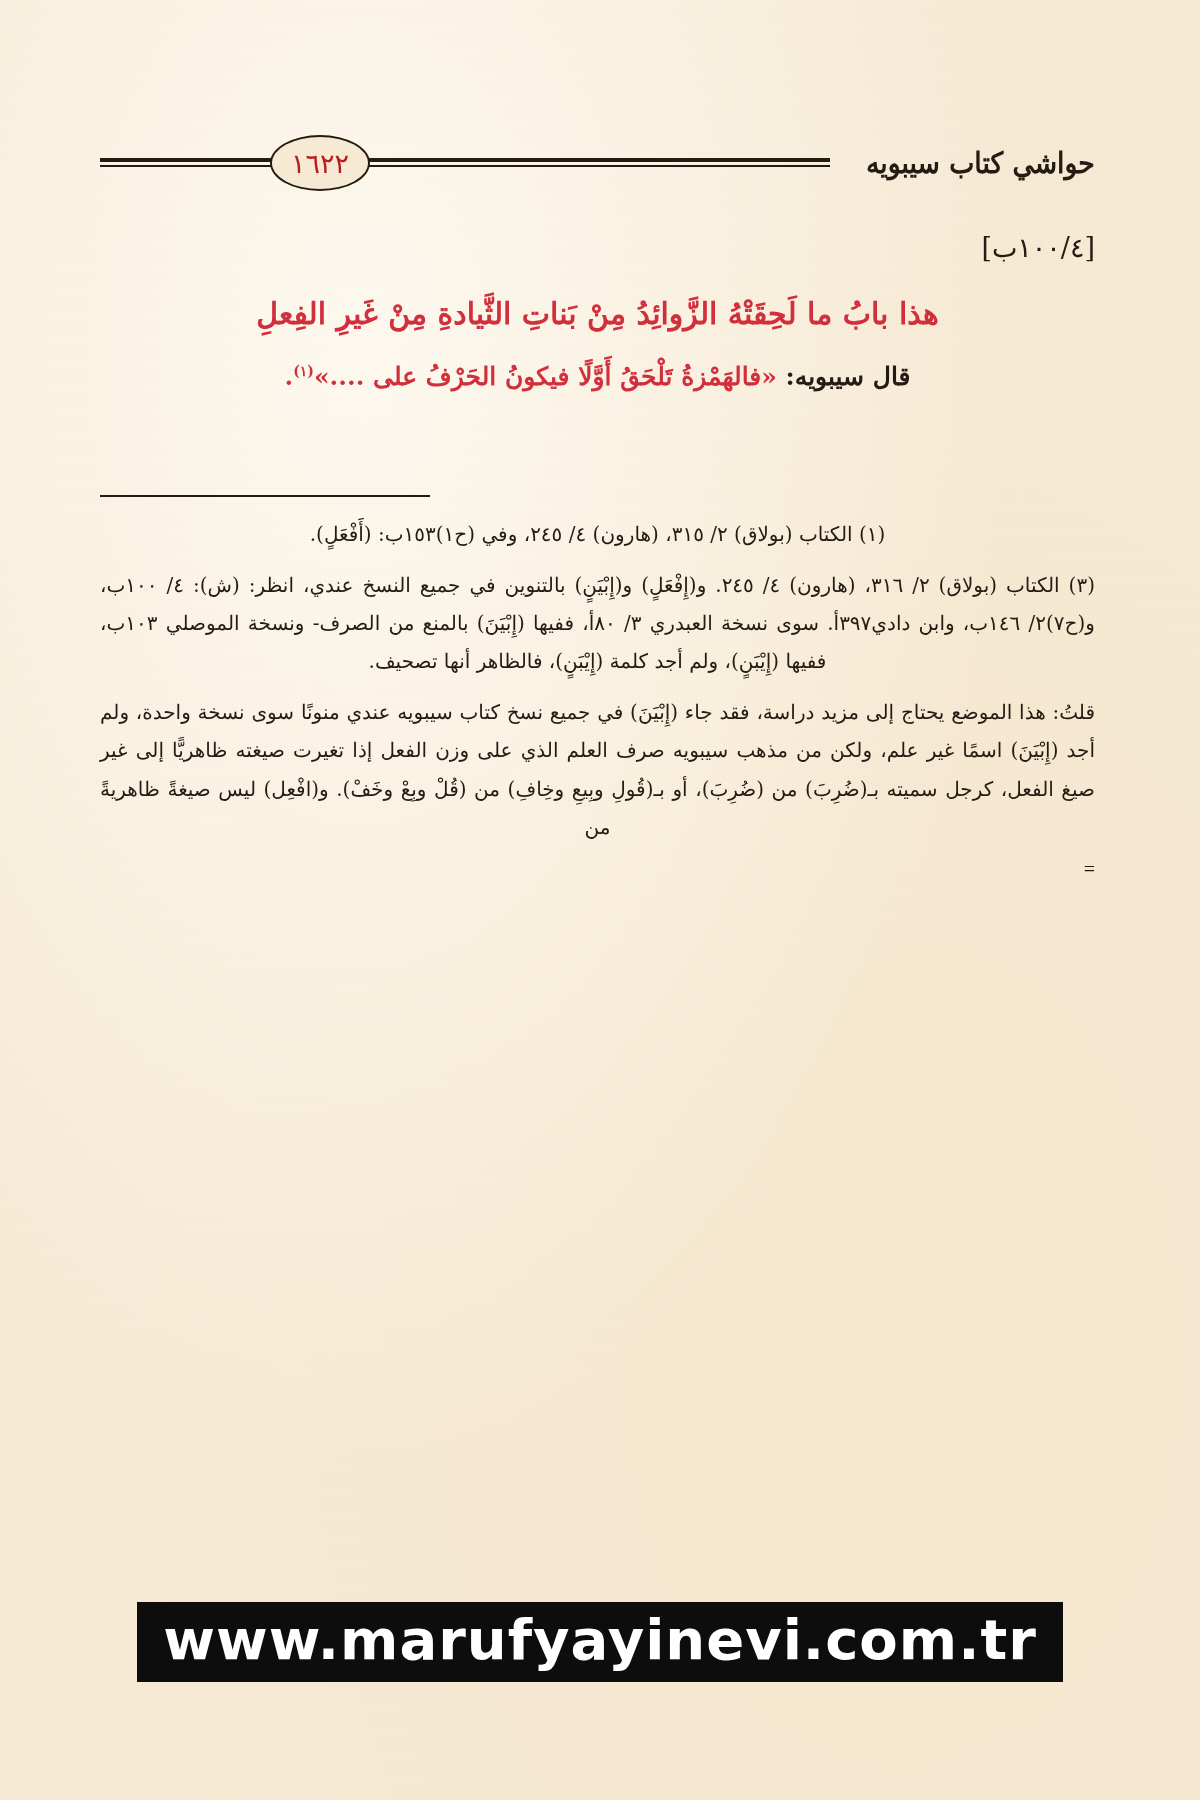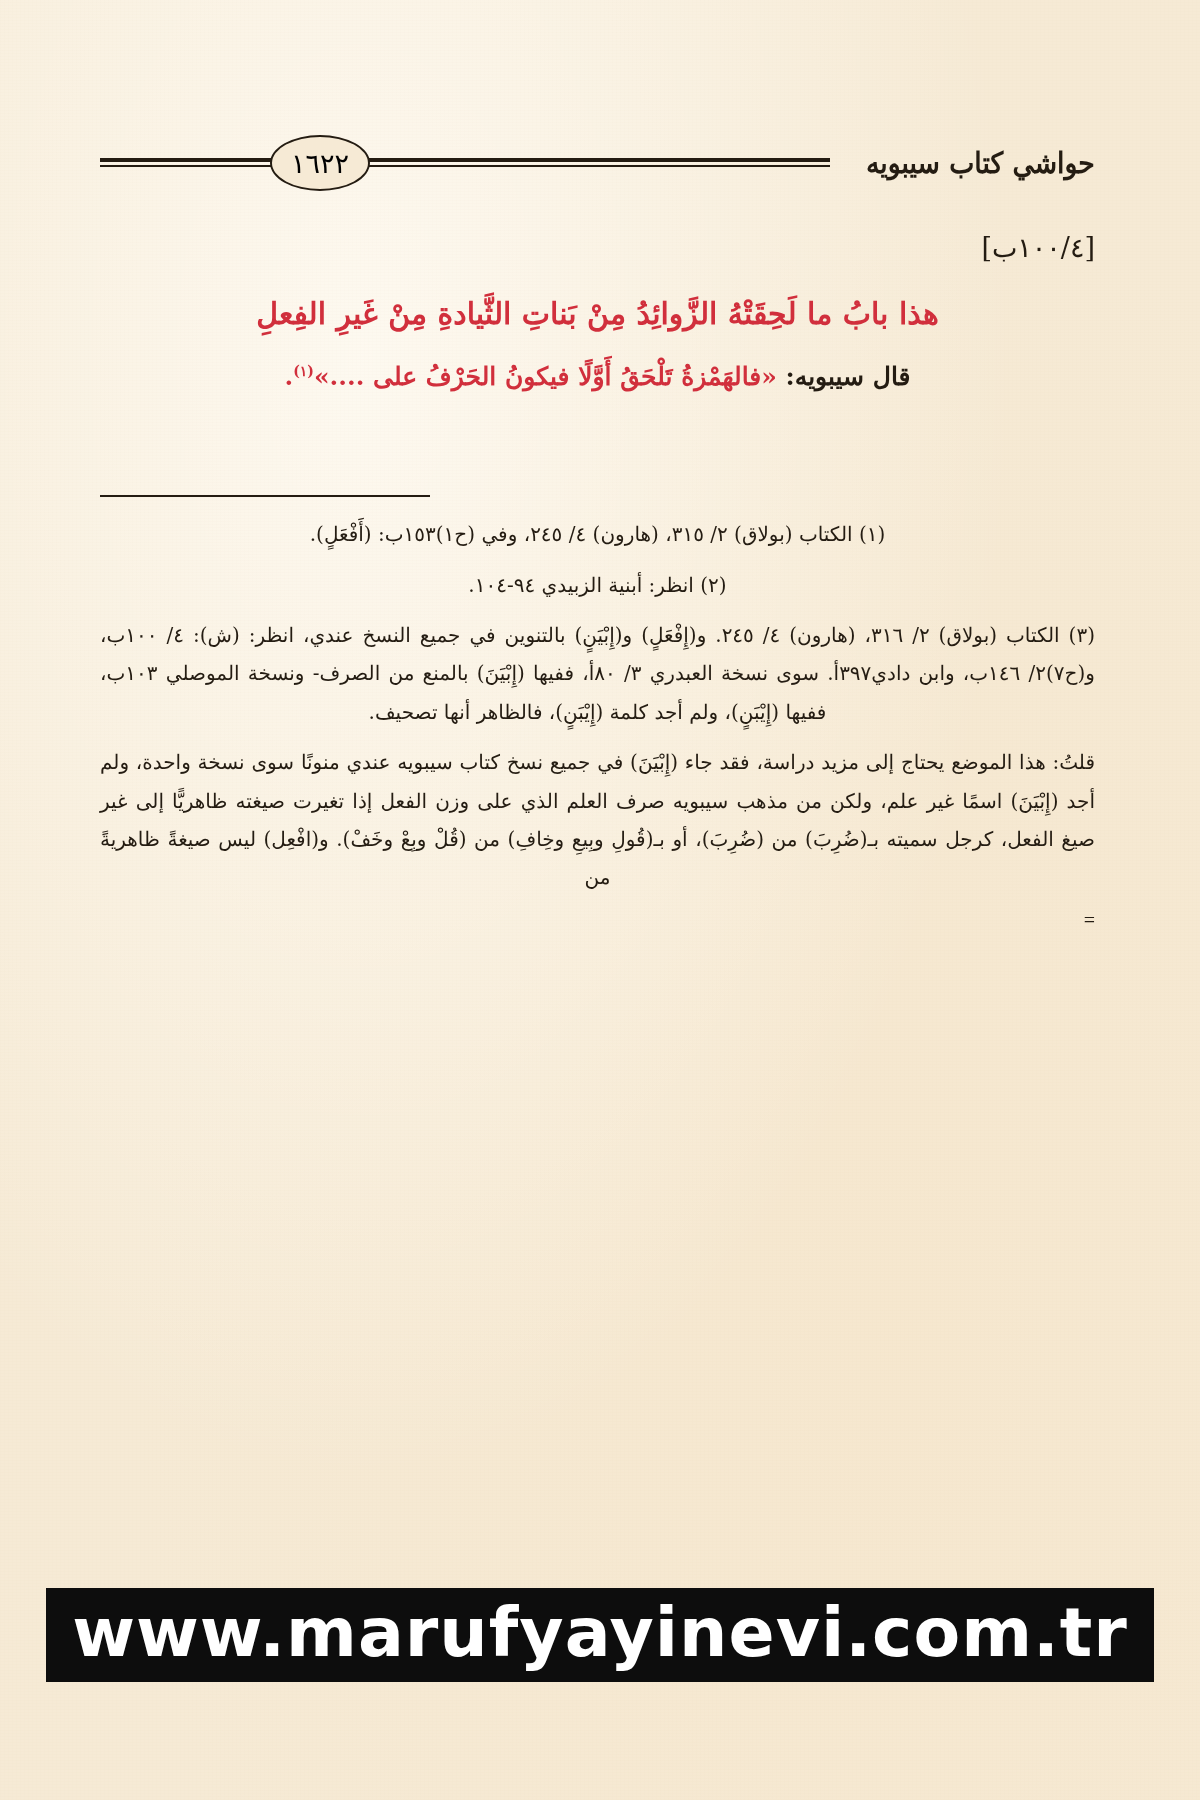--- a/index.html
+++ b/index.html
@@ -90,21 +90,21 @@
     border: 2.4px solid #241c12;
     border-radius: 50%;
     background: #f6ead5;
     display: flex;
     align-items: center;
     justify-content: center;
     z-index: 3;
   }
   .page-oval span {
     font-size: 27px;
-    color: #000000;
+    color: #b91c1c;
     letter-spacing: 1px;
     font-family: "DejaVu Serif", serif;
   }
   .header-tail {
     position: absolute;
     left: 0;
     width: 172px;
     height: 12px;
     top: 50%;
     transform: translateY(-50%);
@@ -226,21 +226,21 @@
     display: flex;
     justify-content: center;
     align-items: center;
     pointer-events: none;
     z-index: 10;
   }
   .watermark-inner {
     background: #0d0d0d;
     color: #ffffff;
     font-family: "DejaVu Sans", "Liberation Sans", sans-serif;
-    font-size: 68px;
+    font-size: 56px;
     font-weight: 700;
     letter-spacing: 1px;
     padding: 6px 26px 10px 26px;
     direction: ltr;
     white-space: nowrap;
     line-height: 1.15;
   }
 </style>
 </head>
 <body>
@@ -271,24 +271,20 @@
 
 
     <div class="fn-rule-wrap">
       <div class="bar"></div>
     </div>
 
     <div class="footnotes">
       <div class="fn-item">
         <span class="marker">(١)</span>
         <span>الكتاب (بولاق) ٢/ ٣١٥، (هارون) ٤/ ٢٤٥، وفي (ح١)١٥٣ب: (أَفْعَلٍ).</span>
-      </div>
-      <div class="fn-item">
-        <span class="marker">(٢)</span>
-        <span>انظر: أبنية الزبيدي ٩٤-١٠٤.</span>
       </div>
       <div class="fn-item">
         <span class="marker">(٣)</span>
         <span>الكتاب (بولاق) ٢/ ٣١٦، (هارون) ٤/ ٢٤٥. و(إِفْعَلٍ) و(إِبْيَنٍ) بالتنوين في جميع النسخ عندي، انظر: (ش): ٤/ ١٠٠ب، و(ح٧)٢/ ١٤٦ب، وابن دادي٣٩٧أ. سوى نسخة العبدري ٣/ ٨٠أ، ففيها (إِبْيَنَ) بالمنع من الصرف- ونسخة الموصلي ١٠٣ب، ففيها (إِيْبَنٍ)، ولم أجد كلمة (إِيْبَنٍ)، فالظاهر أنها تصحيف.</span>
       </div>
       <div class="fn-item">
         <span>قلتُ: هذا الموضع يحتاج إلى مزيد دراسة، فقد جاء (إِبْيَنَ) في جميع نسخ كتاب سيبويه عندي منونًا سوى نسخة واحدة، ولم أجد (إِبْيَنَ) اسمًا غير علم، ولكن من مذهب سيبويه صرف العلم الذي على وزن الفعل إذا تغيرت صيغته ظاهريًّا إلى غير صيغ الفعل، كرجل سميته بـ(ضُرِبَ) من (ضُرِبَ)، أو بـ(قُولِ وبِيعِ وخِافِ) من (قُلْ وبِعْ وخَفْ). و(افْعِل) ليس صيغةً ظاهريةً من</span>
       </div>
       <div class="tail-mark">=</div>
     </div>

